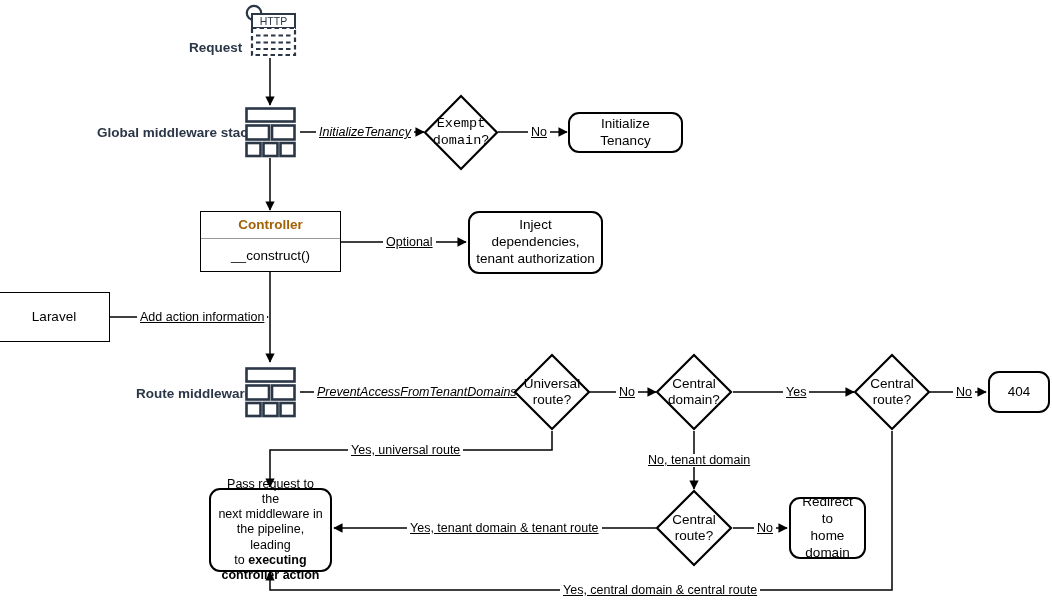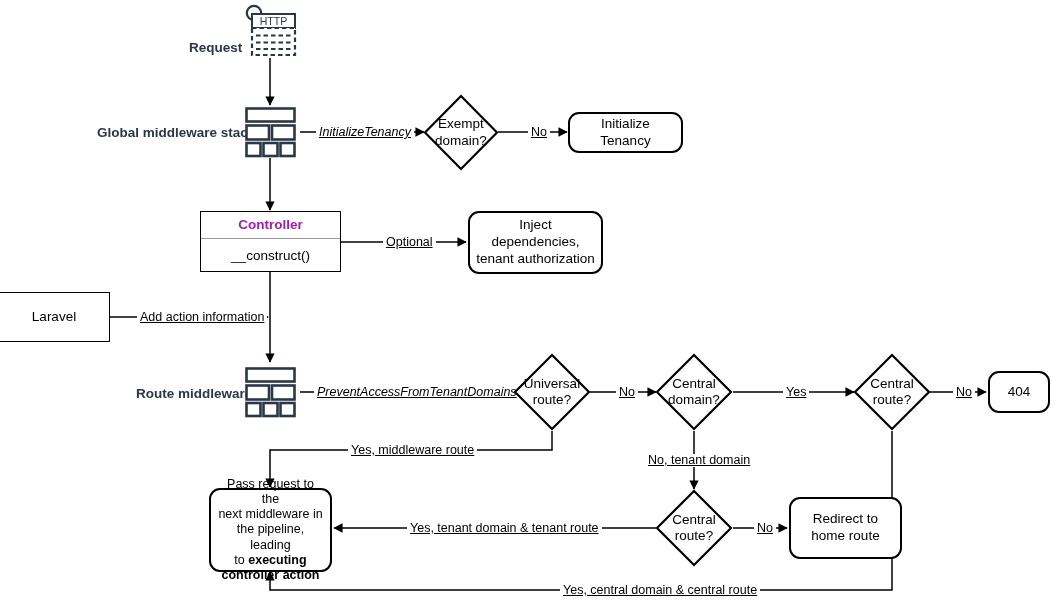--- a/index.html
+++ b/index.html
@@ -55,21 +55,21 @@
     align-items: stretch;
     justify-content: flex-start;
     padding: 0;
   }
   .uml-title {
     font-size: 13.5px;
     font-weight: bold;
     text-align: center;
     padding: 5px 0 6px 0;
     border-bottom: 1.2px solid #999999;
-    color: #a21caf;
+    color: #a16207;
   }
   .uml-body {
     font-size: 13.5px;
     text-align: center;
     padding: 9px 0 0 0;
     color: #000;
   }
   
   .diamond {
     background: transparent;
@@ -185,21 +185,21 @@
         <rect x="28" y="19.5" width="22.5" height="14"></rect>
         <rect x="2.5" y="37" width="14" height="13"></rect>
         <rect x="19.5" y="37" width="14" height="13"></rect>
         <rect x="36.5" y="37" width="14" height="13"></rect>
       </g>
     </svg>
   </div>
 
   <div class="edge-label italic" style="left:316px; top:126px;">InitializeTenancy</div>
 
-  <div class="node diamond" style="left:423px; top:94px; width:76px; height:77px;">
+  <div class="node diamond" style="left:423px; top:94px; width:76px; height:77px;font-family:Liberation Mono, monospace;">
     <svg width="76" height="77" viewBox="0 0 76 77">
       <polygon points="38,2 74,38.5 38,75 2,38.5" fill="#ffffff" stroke="#000000" stroke-width="2.2"></polygon>
     </svg>
     <div class="dlabel">
       <span>
         <span>Exempt</span><br>
         <span>domain?</span>
       </span>
     </div>
   </div>
@@ -286,21 +286,21 @@
       </span>
     </div>
   </div>
 
   <div class="edge-label" style="left:953px; top:386px;">No</div>
 
   <div class="node rounded" style="left:988px; top:371px; width:62px; height:42px;">
     <span>404</span>
   </div>
 
-  <div class="edge-label" style="left:348px; top:444px;">Yes, middleware route</div>
+  <div class="edge-label" style="left:348px; top:444px;">Yes, universal route</div>
 
   <div class="edge-label" style="left:645px; top:454px;">No, tenant domain</div>
 
   <div class="node rounded" style="left:209px; top:488px; width:123px; height:84px; font-size:12.5px; line-height:1.22;">
     <span>
       <span>Pass request to the</span><br>
       <span>next middleware in</span><br>
       <span>the pipeline, leading</span><br>
       <span>to </span><span class="bold-run">executing</span><br>
       <span class="bold-run">controller action</span>
@@ -314,24 +314,24 @@
     <div class="dlabel">
       <span>
         <span>Central</span><br>
         <span>route?</span>
       </span>
     </div>
   </div>
 
   <div class="edge-label" style="left:754px; top:522px;">No</div>
 
-  <div class="node rounded" style="left:789px; top:497px; width:113px; height:62px;">
+  <div class="node rounded" style="left:789px; top:497px; width:77px; height:62px;">
     <span>
       <span>Redirect to</span><br>
-      <span>home route</span>
+      <span>home domain</span>
     </span>
   </div>
 
   <div class="edge-label" style="left:407px; top:522px;">Yes, tenant domain &amp; tenant route</div>
 
   <div class="edge-label" style="left:560px; top:584px;">Yes, central domain &amp; central route</div>
 
 </div>
 
 </body></html>

